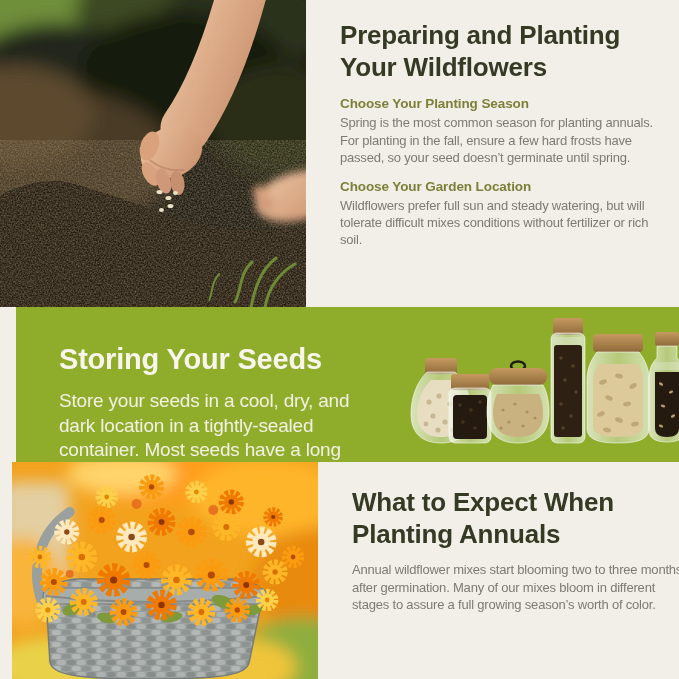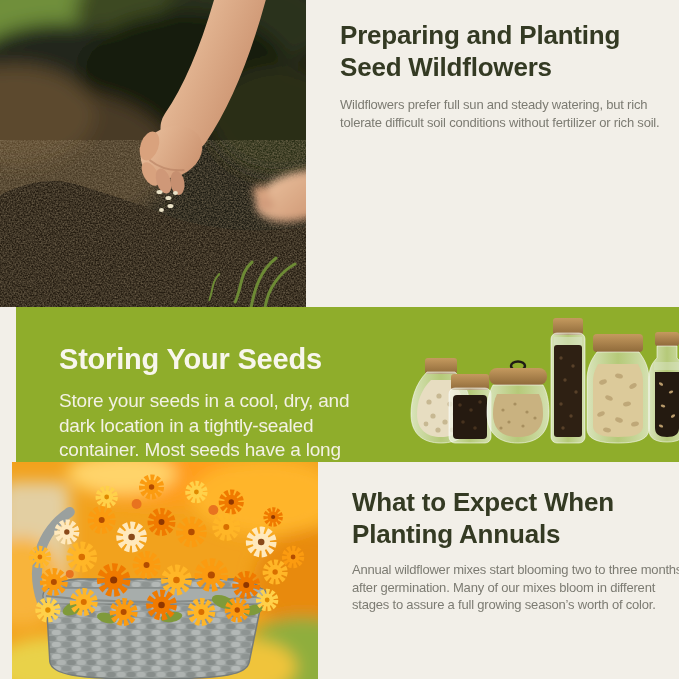--- a/index.html
+++ b/index.html
@@ -113,25 +113,30 @@
         <g stroke="#6d8a35" stroke-width="3" fill="none" stroke-linecap="round">
           <path d="M252,307 C256,286 262,270 277,258"></path>
           <path d="M266,307 C269,288 281,272 296,264"></path>
           <path d="M236,302 C243,286 241,272 253,262"></path>
           <path d="M210,300 C214,290 212,282 220,274" stroke-width="2"></path>
         </g>
       </svg>
     </div>
 
     <div class="text-panel">
-      <h1 class="big-heading">Preparing and Planting Seed Wildflowers</h1>
-
+      <h1 class="big-heading">Preparing and Planting Your Wildflowers</h1>
 
       <div class="subsection">
-        <p class="body-text">Wildflowers prefer full sun and steady watering, but rich tolerate difficult soil conditions without fertilizer or rich soil.</p>
+        <h3>Choose Your Planting Season</h3>
+        <p class="body-text">Spring is the most common season for planting annuals. For planting in the fall, ensure a few hard frosts have passed, so your seed doesn’t germinate until spring.</p>
+      </div>
+
+      <div class="subsection">
+        <h3>Choose Your Garden Location</h3>
+        <p class="body-text">Wildflowers prefer full sun and steady watering, but will tolerate difficult mixes conditions without fertilizer or rich soil.</p>
       </div>
 
       <div class="subsection">
       </div>
     </div>
   </div>
 
   <div class="section-middle">
     <div class="storing-block">
       <h2>Storing Your Seeds</h2>

